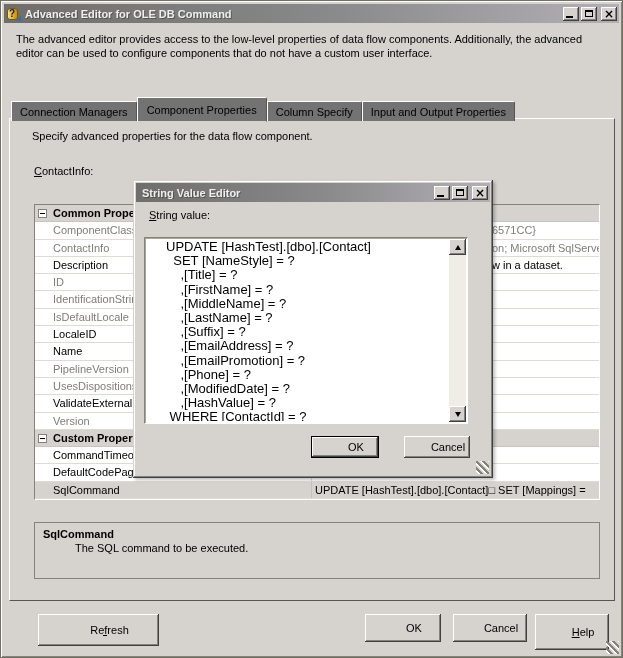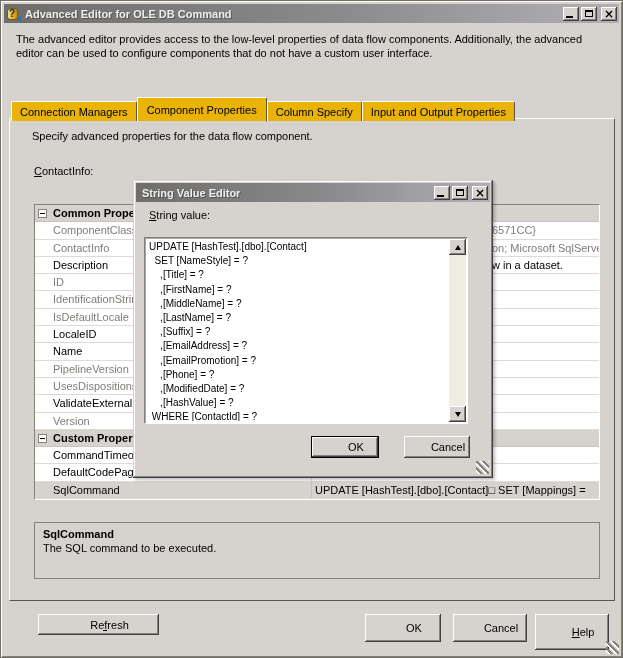--- a/index.html
+++ b/index.html
@@ -36,21 +36,21 @@
     background:linear-gradient(90deg,#f7e08a,#e8b92e 45%,#c78f10);
     border:1px solid #7a5a00; border-radius:5px/3px; }
   .cyl-q { position:absolute; left:3px; top:1px; font-size:10px; font-weight:bold; color:#1a1a5e; }
   .icon-pen { position:absolute; right:0; bottom:0; width:0; height:0;
     border-left:5px solid transparent; border-bottom:6px solid #3a6ea5; }
   
   #intro { position:absolute; left:15px; top:31px; width:595px; line-height:14px; }
   
   #tabs { position:absolute; left:10px; top:95px; display:flex; align-items:flex-end; z-index:3; }
   .tab {
-    background:#eab308; padding:4px 8px 3px; margin-top:3px; white-space:nowrap;
+    background:#737373; padding:4px 8px 3px; margin-top:3px; white-space:nowrap;
     border-top:1px solid #fff; border-left:1px solid #fff;
     border-right:1px solid #58564e;
     border-top-right-radius:2px; border-top-left-radius:1px;
   }
   .tab.active { margin-top:0; padding:6px 9px 5px; position:relative; top:1px;
     border-bottom:1px solid #d6d3ce; }
   #tabpage {
     position:absolute; left:8px; top:117px; width:606px; height:483px; background:#d6d3ce;
     border:1px solid; border-color:#fff #58564e #58564e #fff; z-index:1;
   }
@@ -72,30 +72,30 @@
     border:1px solid #84827a; }
   .expander::after { content:""; position:absolute; left:1px; top:3px; width:5px; height:1px; background:#000; }
   .dim { color:#7f7d78; }
   .far { padding-left:180px !important; }
   .row.selected { background:#d6d3ce; }
   .row.selected .rval { border-left-color:#c4c1bb; }
   
   #detail { position:absolute; left:24px; top:403px; width:566px; height:57px;
     border:1px solid #84827a; padding:5px 8px; background:#d6d3ce; }
   #detail .d-title { font-weight:bold; }
-  #detail .d-text { margin-top:2px; }
+  #detail .d-text { margin-top:2px;margin-left:32px; }
   
   .btn {
     background:#d6d3ce; display:flex; align-items:center; justify-content:center;
     box-shadow: inset -1px -1px 0 #404040, inset 1px 1px 0 #fff, inset -2px -2px 0 #84827a;
     font-size:11px; position:absolute;padding-left:22px;
   }
   .btn.default { border:1px solid #000; }
   
-  #btn-refresh { left:37px; top:613px; width:121px; height:21px; }
+  #btn-refresh { left:37px; top:613px; width:121px; height:32px; }
   #btn-refresh .lbl { position:relative; }
   #btn-refresh .lbl::after { content:""; position:absolute; left:13px; bottom:0; width:4px; height:1px; background:#000; }
   #btn-ok     { left:364px; top:613px; width:76px; height:28px; }
   #btn-cancel { left:452px; top:613px; width:74px; height:28px; }
   #btn-help   { left:534px; top:613px; width:74px; height:36px; }
   #btn-help .lbl { display:inline-block; }
   #btn-help .lbl::first-letter { text-decoration:underline; }
   .grip { position:absolute; width:13px; height:13px;
     background:repeating-linear-gradient(45deg, transparent 0 2px, #fff 2px 3px, #84827a 3px 5px); }
   #main-grip { right:3px; bottom:3px; }
@@ -106,22 +106,22 @@
                 inset -2px -2px 0 #84827a, inset 2px 2px 0 #fff,
                 2px 2px 3px rgba(0,0,0,.25);
     z-index:10;
   }
   #sve-titlebar { left:3px; top:3px; right:3px; }
   #sve-label { position:absolute; left:16px; top:29px; display:inline-block; }
   #sve-label::first-letter { text-decoration:underline; }
   #sve-textbox { position:absolute; left:11px; top:57px; width:324px; height:187px; background:#fff;
     border:1px solid; border-color:#84827a #fff #fff #84827a;
     box-shadow: inset 1px 1px 0 #aca899; }
-  #sve-text { font-family:"Liberation Sans",sans-serif; font-size:10px; line-height:14.2px;
-    padding:2px 4px; white-space:pre; overflow:hidden; width:366px; height:183px; }
+  #sve-text { font-family:"Liberation Sans",sans-serif; font-size:13px; line-height:14.2px;
+    padding:2px 21px; white-space:pre; overflow:hidden; width:366px; height:183px; }
   #sve-scroll { position:absolute; right:1px; top:1px; width:17px; height:183px; background:#f0ede4; }
   .sb-btn { position:absolute; left:0; width:17px; height:16px; background:#d6d3ce;
     box-shadow: inset -1px -1px 0 #404040, inset 1px 1px 0 #fff, inset -2px -2px 0 #84827a;
     display:flex; align-items:center; justify-content:center; }
   #sb-up { top:0; } #sb-down { bottom:0; }
   .tri-up { width:0; height:0; border-left:3.5px solid transparent; border-right:3.5px solid transparent;
     border-bottom:5px solid #000; }
   .tri-down { width:0; height:0; border-left:3.5px solid transparent; border-right:3.5px solid transparent;
     border-top:5px solid #000; }
   #sve-ok     { left:178px; top:256px; width:68px; height:22px; }

